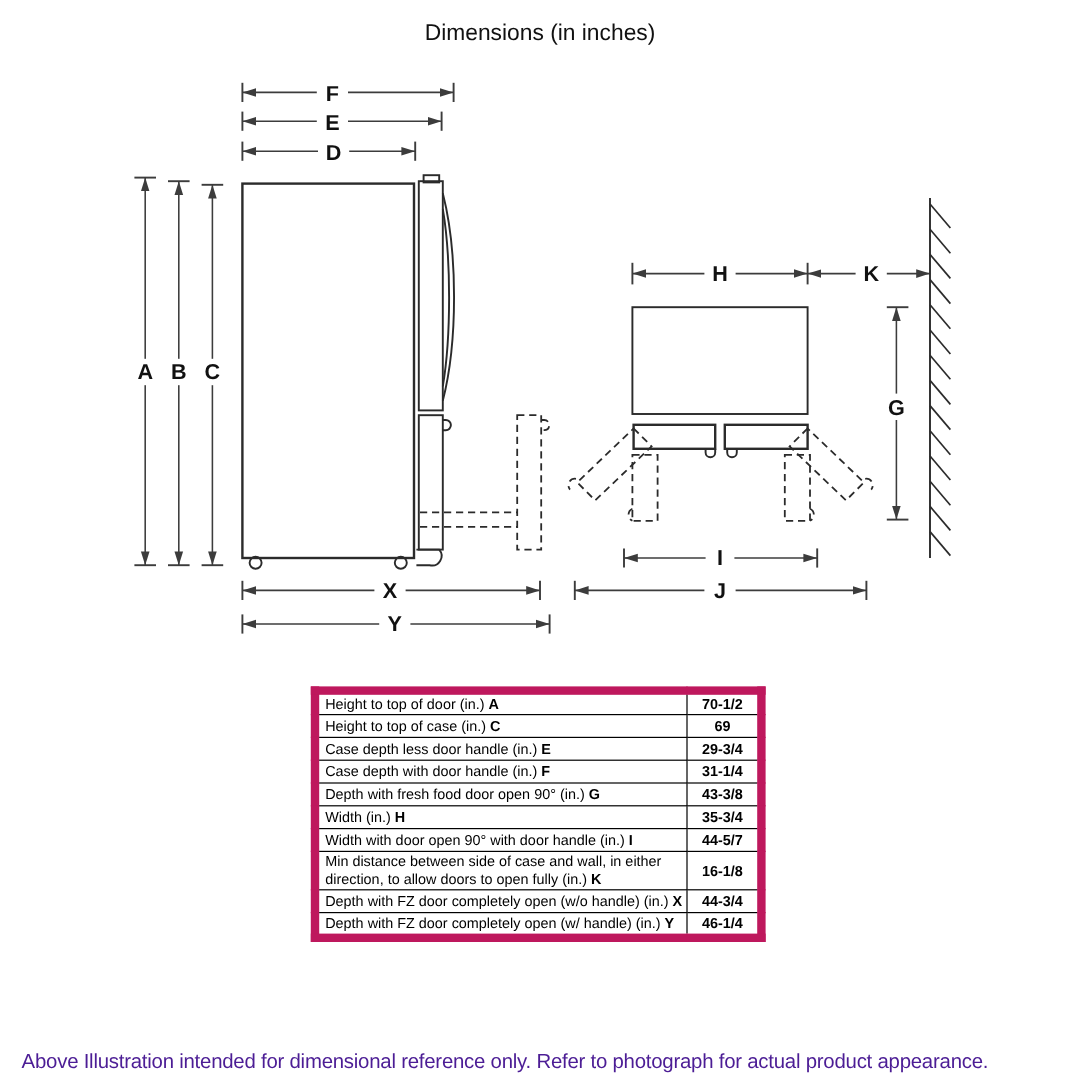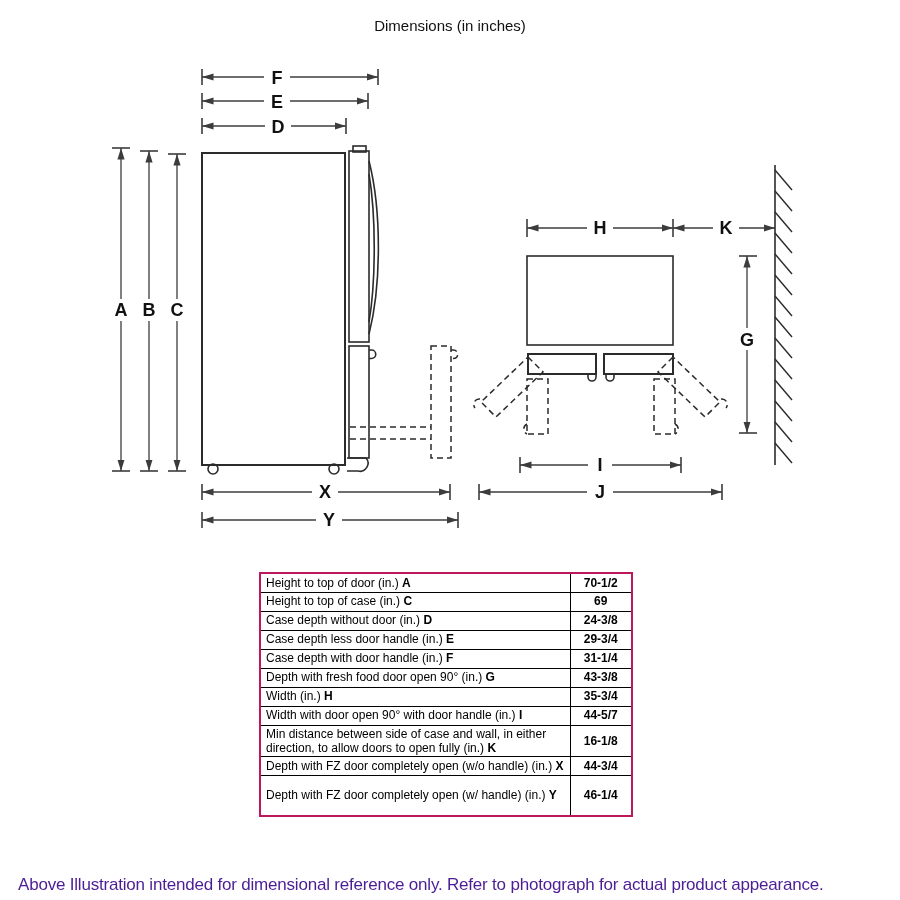--- a/index.html
+++ b/index.html
@@ -1,33 +1,33 @@
 <!DOCTYPE html>
 <html><head>
 <meta charset="utf-8">
 <style>
   html,body{margin:0;padding:0;background:#fff;}
   .canvas{position:relative;width:900px;height:900px;background:#fff;overflow:hidden;
           font-family:"Liberation Sans",sans-serif;color:#111;}
   .title{position:absolute;top:17px;left:0;width:900px;text-align:center;
-         font-size:15px;color:#111;}
+         font-size:19px;color:#111;}
   svg.diagram{position:absolute;top:0;left:0;}
   
   .ln{stroke:#2b2b2b;stroke-width:2;fill:none;}
   .ln15{stroke:#2b2b2b;stroke-width:1.6;fill:none;}
   .dim{stroke:#3c3c3c;stroke-width:1.3;fill:none;}
   .tick{stroke:#3c3c3c;stroke-width:1.6;fill:none;}
   .dash{stroke:#2b2b2b;stroke-width:1.5;fill:none;stroke-dasharray:6 4;}
   .hatch{stroke:#2b2b2b;stroke-width:1.4;fill:none;}
   .lbg{fill:#ffffff;}
   .dlab{font-family:"Liberation Sans",sans-serif;font-size:18px;font-weight:bold;fill:#111;}
   .arrow{fill:#3c3c3c;stroke:none;}
   
   .dims-table{position:absolute;top:572px;left:259px;width:372px;border-collapse:collapse;
-              table-layout:fixed;font-size:12px;color:#000;border:2px solid #be185d;}
+              table-layout:fixed;font-size:12px;color:#000;border:7px solid #be185d;}
   .dims-table td{border:1px solid #000;vertical-align:middle;line-height:1.2;}
   .dims-table td.lab{padding:1px 3px 1px 5px;}
   .dims-table td.val{text-align:center;font-weight:bold;padding:1px 2px;}
   .dims-table tr{height:19px;}
   .dims-table tr:nth-child(11){height:40px;}
   .dims-table tr:nth-child(12){height:27px;}
   .dims-table tr:nth-child(13){height:36px;}
   .footer{position:absolute;top:875px;left:18px;width:870px;font-size:17px;
           letter-spacing:-0.2px;color:#4c1d95;white-space:nowrap;}
 </style>
@@ -214,24 +214,20 @@
     <tbody>
         <tr>
           <td class="lab">Height to top of door (in.) <b>A</b></td>
           <td class="val">70-1/2</td>
         </tr>
         <tr>
           <td class="lab">Height to top of case (in.) <b>C</b></td>
           <td class="val">69</td>
         </tr>
         <tr>
-          <td class="lab">Case depth without door (in.) <b>D</b></td>
-          <td class="val">24-3/8</td>
-        </tr>
-        <tr>
           <td class="lab">Case depth less door handle (in.) <b>E</b></td>
           <td class="val">29-3/4</td>
         </tr>
         <tr>
           <td class="lab">Case depth with door handle (in.) <b>F</b></td>
           <td class="val">31-1/4</td>
         </tr>
         <tr>
           <td class="lab">Depth with fresh food door open 90° (in.) <b>G</b></td>
           <td class="val">43-3/8</td>

